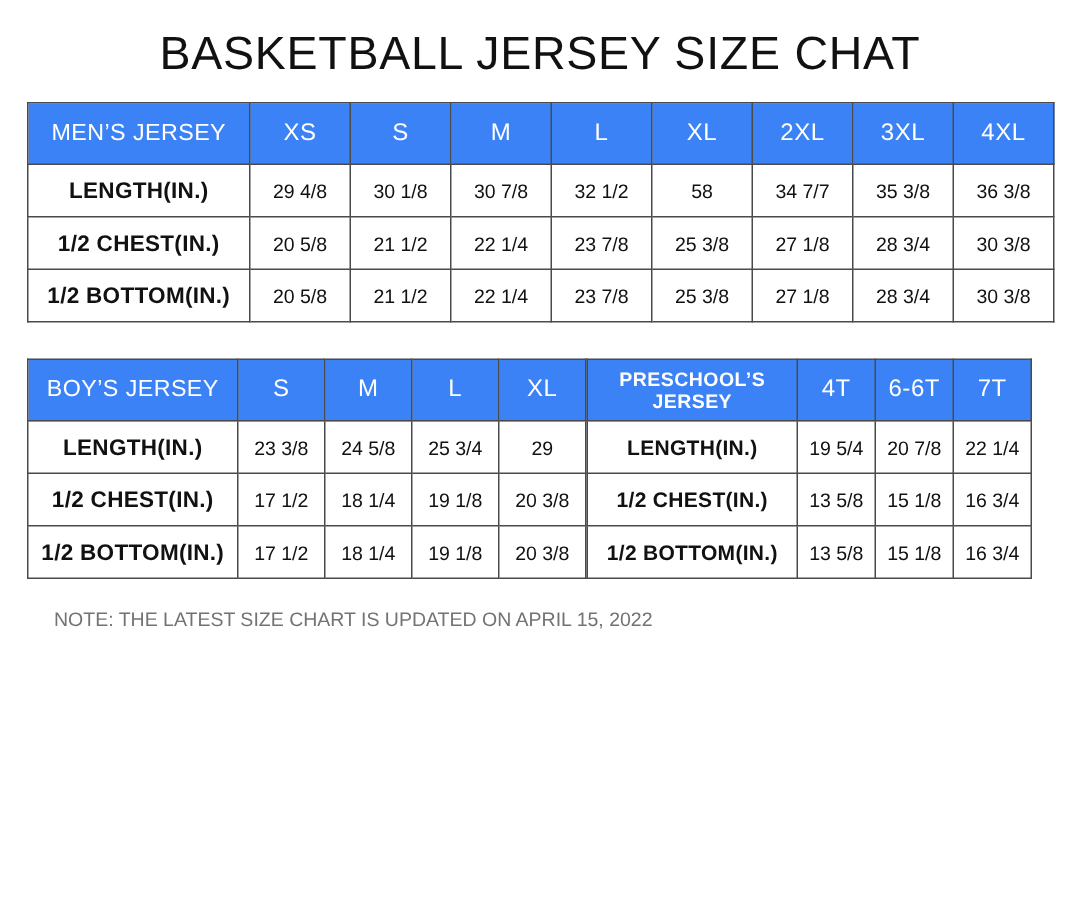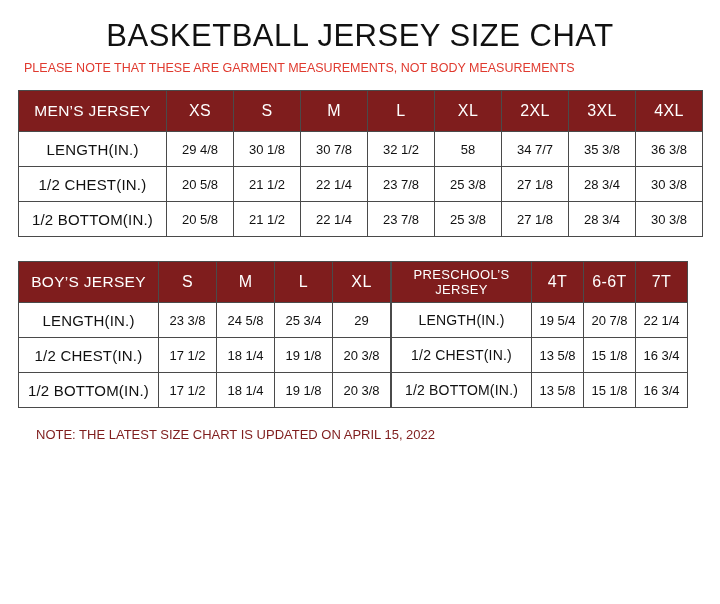--- a/index.html
+++ b/index.html
@@ -47,33 +47,33 @@
     border: 1px solid #4a4a4a;
     text-align: center;
     vertical-align: middle;
     padding: 0;
     height: 34px;
     font-weight: normal;
     color: #111111;
     background: #ffffff;
   }
   table.size-table thead th {
-    background: #7f1d1d;
+    background: #3b82f6;
     color: #ffffff;
     font-size: 16px;
     letter-spacing: 0.4px;
     height: 40px;
   }
   table.size-table thead th.corner {
     font-size: 15.5px;
     letter-spacing: 0.3px;
   }
   table.size-table tbody td.rowhead {
     font-size: 15px;
-    font-weight: normal;
+    font-weight: bold;
     letter-spacing: 0.2px;
     margin-left: 39px;
   }
 
   
   .men-wrap { margin-top: 14px; }
   #men-table { width: 684px; }
   #men-table col.c0 { width: 148px; }
   #men-table col.cx { width: 67px; }
 
@@ -82,40 +82,39 @@
     display: flex;
     margin-top: 24px;
   }
   #boy-table { width: 372px; }
   #boy-table col.c0 { width: 140px; }
   #boy-table col.cx { width: 58px; }
 
   #pre-table { width: 296px; }
   #pre-table col.c0 { width: 140px; }
   #pre-table col.cx { width: 52px; }
-  #pre-table thead th.corner { font-size: 13px; }
+  #pre-table thead th.corner { font-size: 13px; font-weight: bold; }
   #pre-table tbody td.rowhead { font-size: 14px; }
 
   .note-bottom {
-    color: #7f1d1d;
+    color: #737373;
     font-size: 13px;
     line-height: 22px;
     margin-top: 16px;
     margin-left: 18px;
   }
   .note-bottom div { white-space: nowrap; }
 </style>
 </head>
 <body>
 
 <div class="page">
 
   <div class="title">BASKETBALL JERSEY SIZE CHAT</div>
 
-  <div class="note-top">PLEASE NOTE THAT THESE ARE GARMENT MEASUREMENTS, NOT BODY MEASUREMENTS</div>
 
   <div class="men-wrap">
     <table class="size-table" id="men-table">
       <colgroup>
         <col class="c0">
           <col class="cx">
           <col class="cx">
           <col class="cx">
           <col class="cx">
           <col class="cx">

